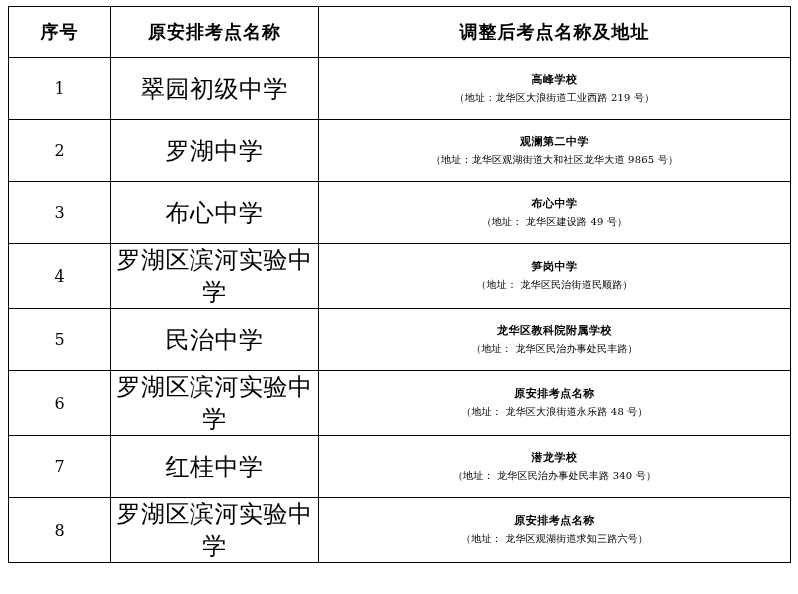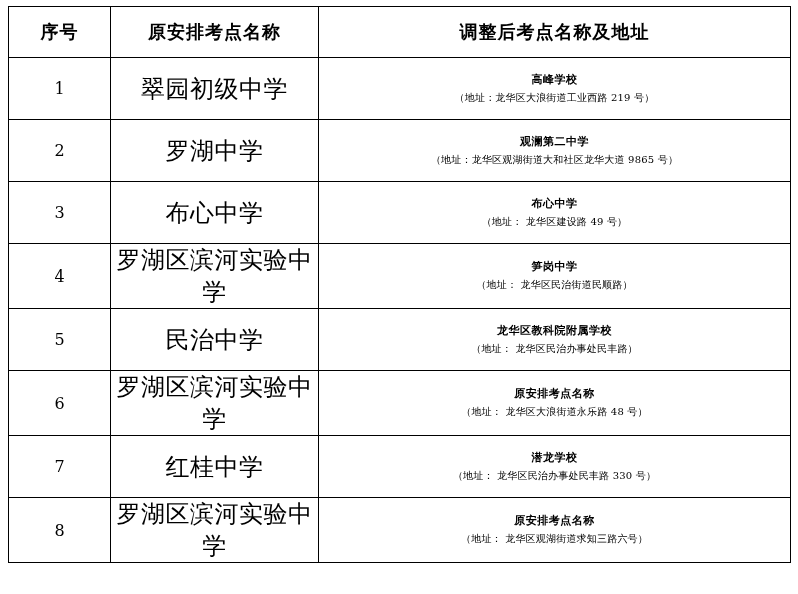--- a/index.html
+++ b/index.html
@@ -136,21 +136,21 @@
         <td class="adjusted-cell">
           <span class="school-name">原安排考点名称</span>
           <span class="school-addr">（地址： 龙华区大浪街道永乐路 48 号）</span>
         </td>
       </tr>
       <tr>
         <td class="index-cell">7</td>
         <td class="origin-cell">红桂中学</td>
         <td class="adjusted-cell">
           <span class="school-name">潜龙学校</span>
-          <span class="school-addr">（地址： 龙华区民治办事处民丰路 330 号）</span>
+          <span class="school-addr">（地址： 龙华区民治办事处民丰路 340 号）</span>
         </td>
       </tr>
       <tr>
         <td class="index-cell">8</td>
         <td class="origin-cell">罗湖区滨河实验中学</td>
         <td class="adjusted-cell">
           <span class="school-name">原安排考点名称</span>
           <span class="school-addr">（地址： 龙华区观湖街道求知三路六号）</span>
         </td>
       </tr>

